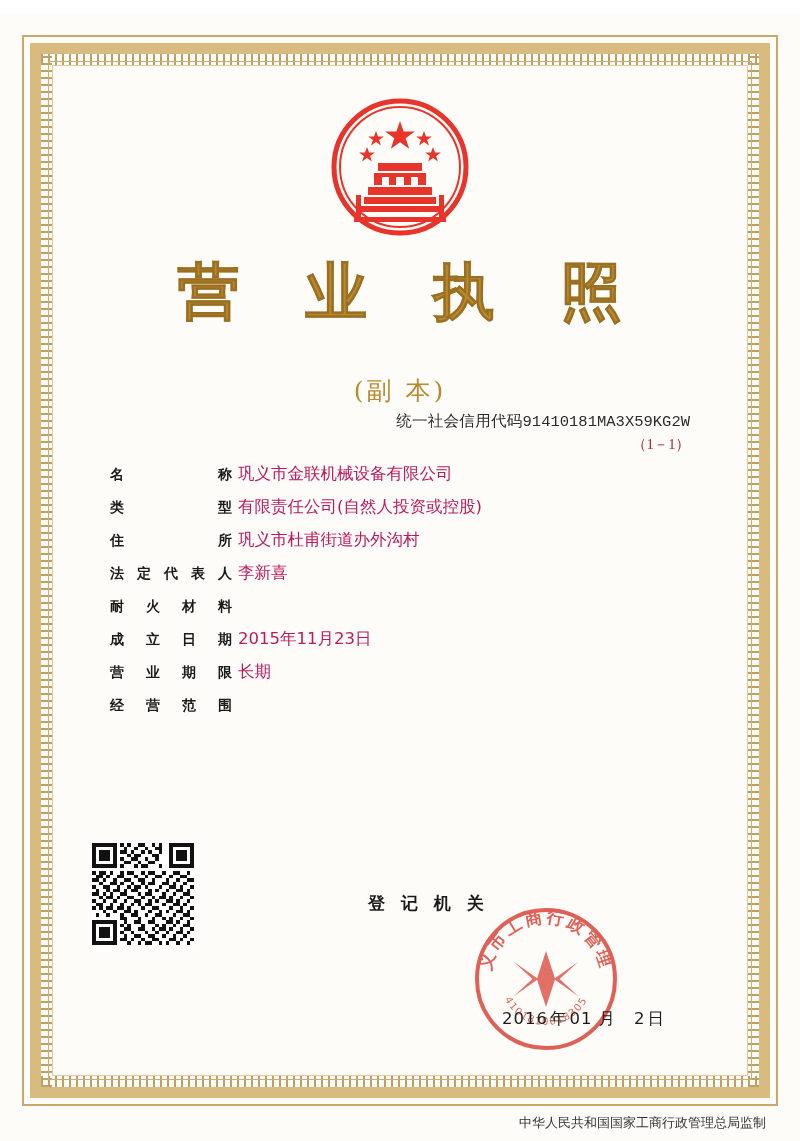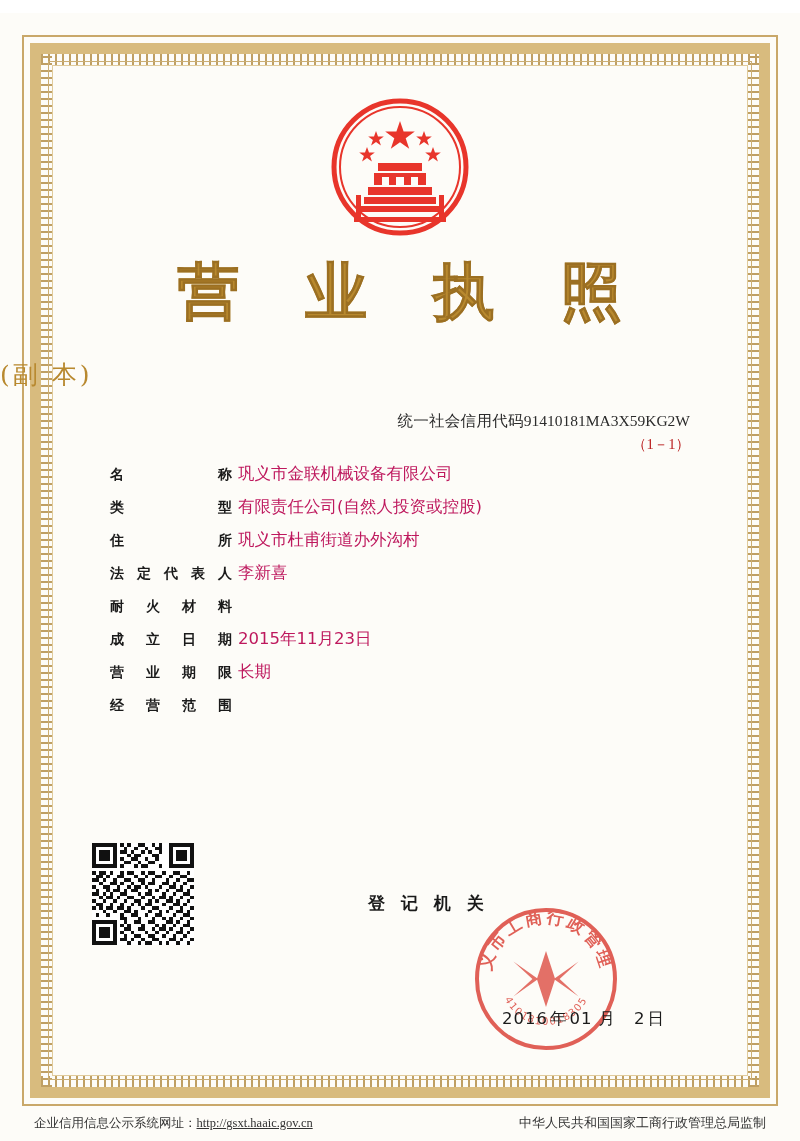--- a/index.html
+++ b/index.html
@@ -97,42 +97,42 @@
     font-size: 62px;
     font-weight: bold;
     letter-spacing: 22px;
     text-indent: 22px;
     color: #b8892f;
     line-height: 1;
     -webkit-text-stroke: 0.5px #9b6f22;
   }
   .subtitle {
     position: absolute;
-    top: 345px;
+    top: 361px;
     left: 0;
     width: 100%;
-    text-align: left;
+    text-align: center;
     font-size: 25px;
     color: #b8892f;
     letter-spacing: 3px;
     font-family: "DejaVu Serif", "Liberation Serif", serif;
   }
 
   
   .credit-line {
     position: absolute;
     top: 398px;
     right: 110px;
     font-size: 15.5px;
     color: #2b2b2b;
     letter-spacing: 0.3px;
     white-space: nowrap;
   }
   .credit-code {
-    font-family: Liberation Serif, serif;
+    font-family: Liberation Mono, monospace;
     letter-spacing: 0px;
   }
   .page-no {
     position: absolute;
     top: 422px;
     right: 110px;
     font-size: 14.5px;
     color: #b91c1c;
   }
 
@@ -563,18 +563,15 @@
       <text font-family="DejaVu Sans, sans-serif" font-size="10" fill="#d8352a" letter-spacing="1.5">
         <textPath href="#sealArcBottom" startOffset="50%" text-anchor="middle">4101810018305</textPath>
       </text>
     </svg>
   </div>
 
   <div class="date-line">
     <span class="num">2016</span><span>年</span><span class="num">01</span><span class="sep">月</span><span class="num">2</span><span>日</span>
   </div>
 
-  <div class="footer-left">
-    <span>企业信用信息公示系统网址：</span><span class="url">http://gsxt.haaic.gov.cn</span>
-  </div>
   <div class="footer-right">中华人民共和国国家工商行政管理总局监制</div>
 
 </div>
 
 </body></html>

